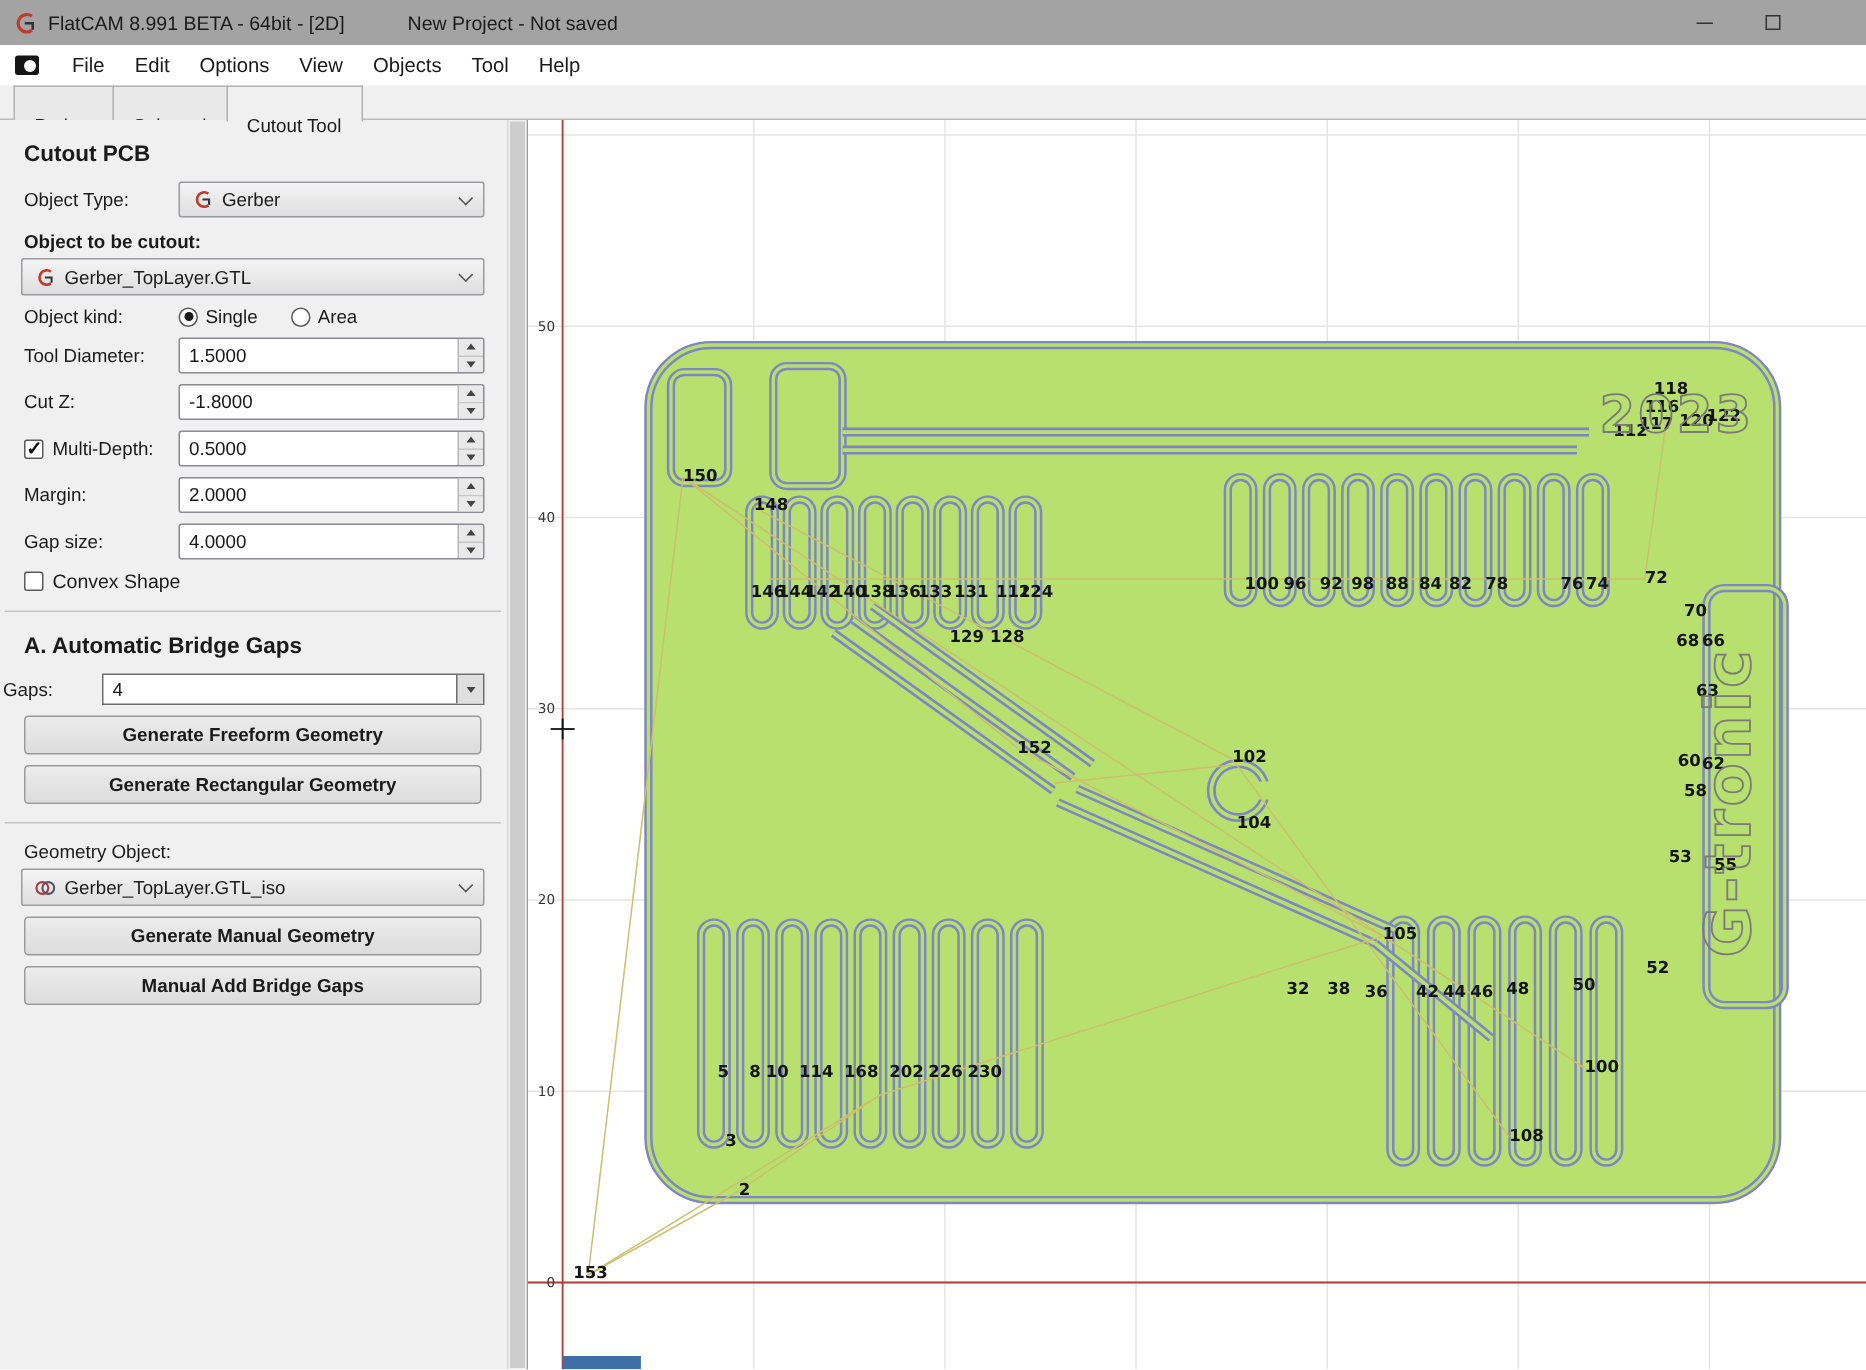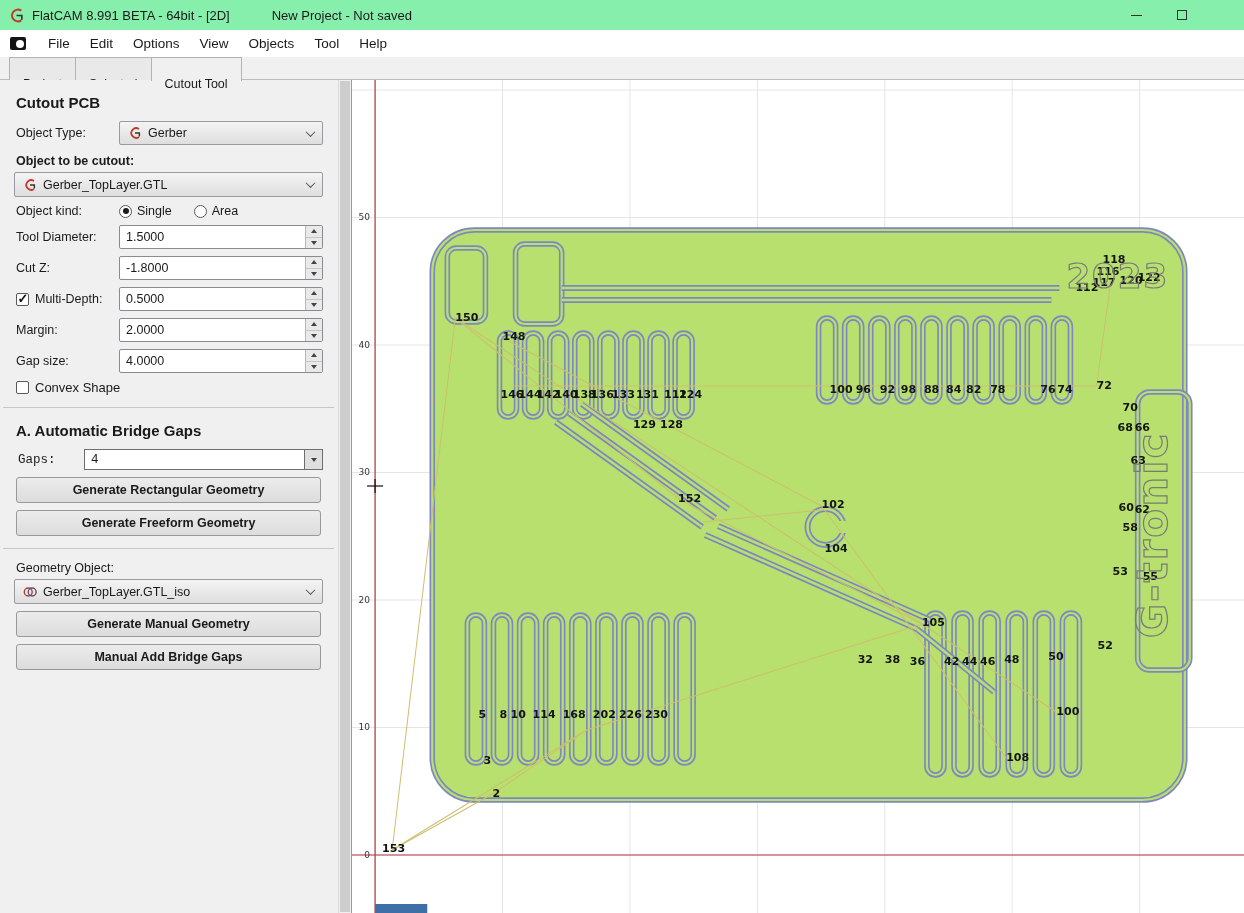--- a/index.html
+++ b/index.html
@@ -1,20 +1,20 @@
 <!DOCTYPE html>
 <html><head>
 <meta charset="utf-8">
 <style>
   * { box-sizing: border-box; margin: 0; padding: 0; }
   html,body { width:1244px; height:913px; overflow:hidden; }
   body { font-family:"Liberation Sans",sans-serif; font-size:13px; color:#1a1a1a; background:#fff; }
 
   
-  .titlebar { height:30px; display:flex; align-items:center; background:#86efac; padding-left:8px; }
+  .titlebar { height:30px; display:flex; align-items:center; background:#a3a3a3; padding-left:8px; }
   .titlebar .logo { width:17px; height:17px; margin-right:7px; flex:none; }
   .titlebar .ttl { margin-right:42px; }
   .titlebar .proj {}
   .titlebar .spacer { flex:1; }
   .wbtn { width:45px; height:30px; display:flex; align-items:center; justify-content:center; }
   .min-glyph { width:11px; height:1px; background:#333; display:block; }
   .max-glyph { width:10px; height:10px; border:1px solid #333; display:block; }
   .win-gap { width:40px; }
 
   
@@ -242,31 +242,31 @@
       </div>
 
       <div class="row">
         <span class="cb"></span>
         <span>Convex Shape</span>
       </div>
 
       <div class="sep"></div>
 
       <div class="h1">A. Automatic Bridge Gaps</div>
-      <div class="row" style="margin-left:18px;font-family:Liberation Mono, monospace;">
+      <div class="row" style="margin-left:2px;">
         <span class="lbl-sm">Gaps:</span>
         <div class="gapscombo">
           <span>4</span>
           <span class="dd">
               <i class="tri-down"></i>
             </span>
         </div>
       </div>
+      <button class="btn">Generate Freeform Geometry</button>
       <button class="btn">Generate Rectangular Geometry</button>
-      <button class="btn">Generate Freeform Geometry</button>
 
       <div class="sep"></div>
 
       <div class="sublabel">Geometry Object:</div>
       <div class="combo-full">
         <span class="mini-icon">
           <svg viewBox="0 0 16 16" width="14" height="14">
               <circle cx="6" cy="8" r="4.5" fill="none" stroke="#b03a3a" stroke-width="1.6"></circle>
               <circle cx="10.5" cy="8" r="4.5" fill="none" stroke="#556" stroke-width="1.6"></circle>
             </svg>

